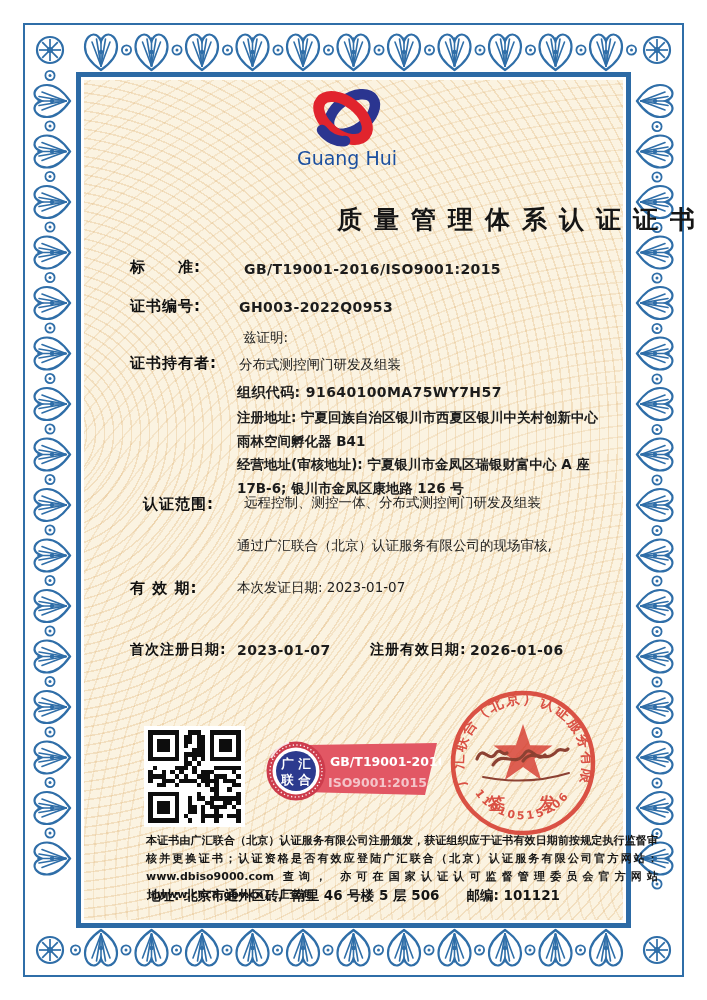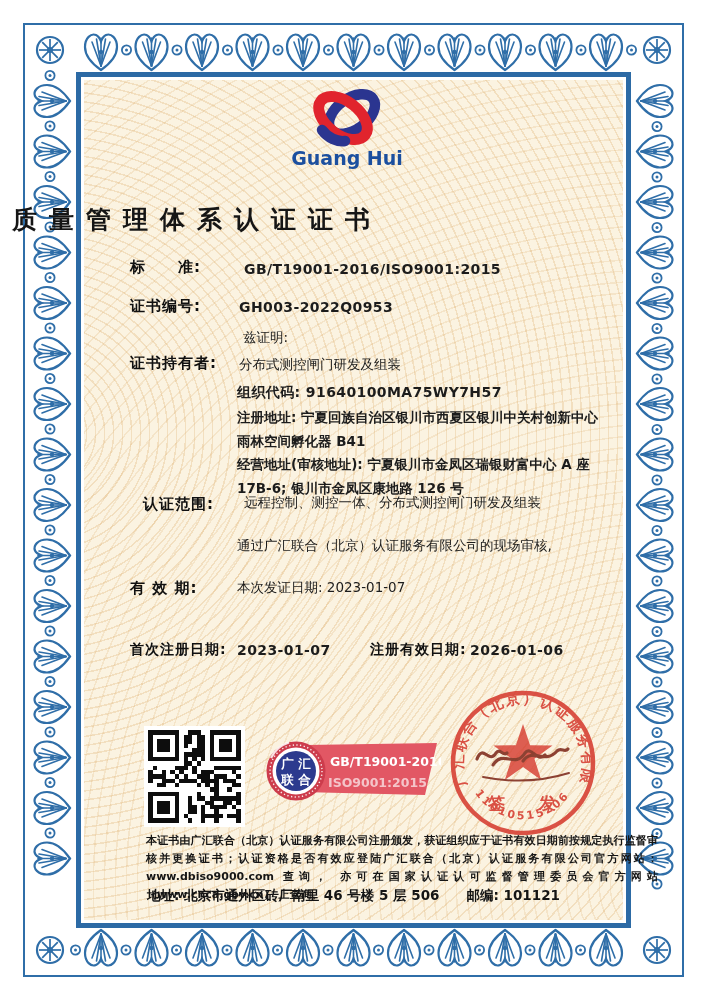--- a/index.html
+++ b/index.html
@@ -5,23 +5,23 @@
   html,body{margin:0;padding:0;background:#888;}
   .page{position:relative;width:707px;height:1000px;background:#ffffff;margin:0 auto;
         font-family:"DejaVu Sans","Liberation Sans",sans-serif;overflow:hidden;}
   #border-svg{position:absolute;left:0;top:0;width:707px;height:1000px;}
   .frame{position:absolute;left:76px;top:72px;width:545px;height:846px;border:5px solid #2c6aa5;}
   .paper{position:absolute;inset:3px;background-color:#fbf3e1;
      background-image:
        repeating-radial-gradient(circle at -8% 42%, rgba(222,176,112,0.30) 0 1.5px, rgba(0,0,0,0) 1.5px 9px),
        repeating-radial-gradient(circle at 108% 96%, rgba(222,176,112,0.22) 0 1.5px, rgba(0,0,0,0) 1.5px 11px);}
   .abs{position:absolute;}
-  .title{width:100%;text-align:left;font-size:25px;font-weight:bold;color:#151515;
+  .title{width:100%;text-align:right;font-size:25px;font-weight:bold;color:#151515;
          letter-spacing:12px;text-indent:12px;}
-  .brand{width:200px;text-align:center;font-size:19px;font-weight:bold;color:#1b4f9f;}
+  .brand{width:200px;text-align:center;font-size:19px;font-weight:normal;color:#1b4f9f;}
   .lbl{font-size:15px;font-weight:bold;color:#101010;letter-spacing:1px;white-space:nowrap;}
   .val{font-size:13.5px;font-weight:normal;color:#1c1c1c;white-space:nowrap;}
   .vlat{font-size:14px;font-weight:bold;color:#1c1c1c;letter-spacing:.4px;white-space:nowrap;}
   .blk{font-size:13.5px;font-weight:bold;color:#1c1c1c;line-height:23.5px;}
   .notice{font-size:11px;font-weight:600;color:#161616;line-height:1.63;text-align:justify;margin-left:48px;}
   .addr{width:100%;text-align:center;font-size:13.5px;font-weight:bold;color:#141414;}
   svg text{font-family:"DejaVu Sans","Liberation Sans",sans-serif;}
 </style>
 </head>
 <body>

